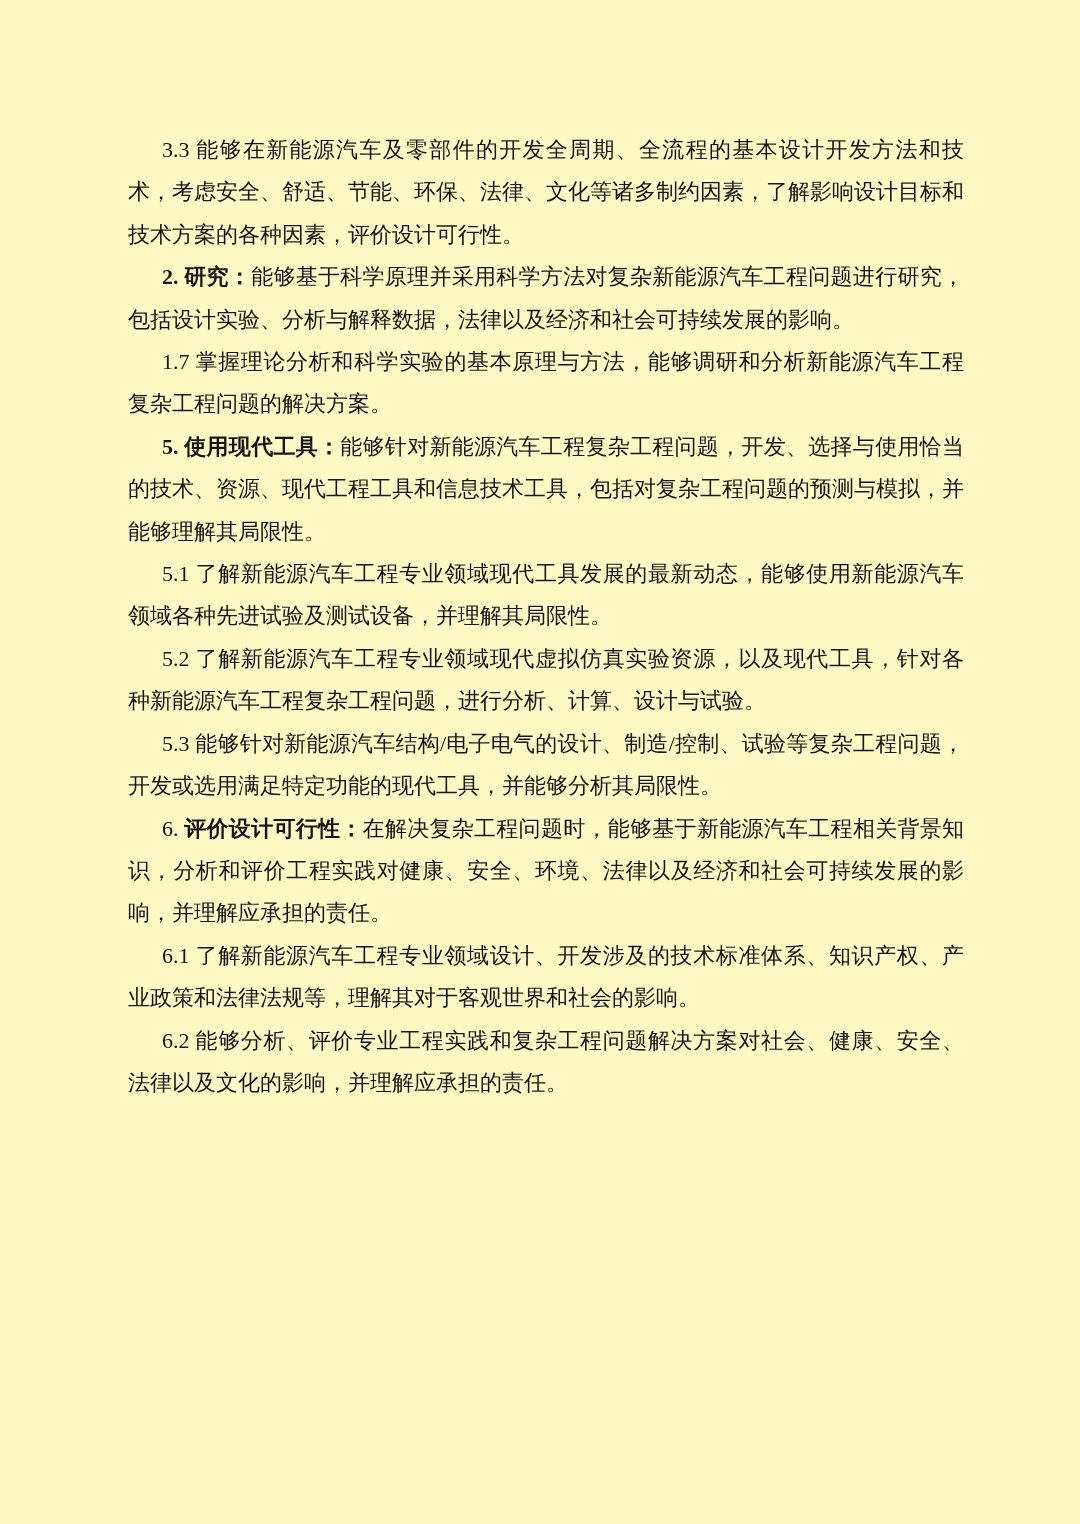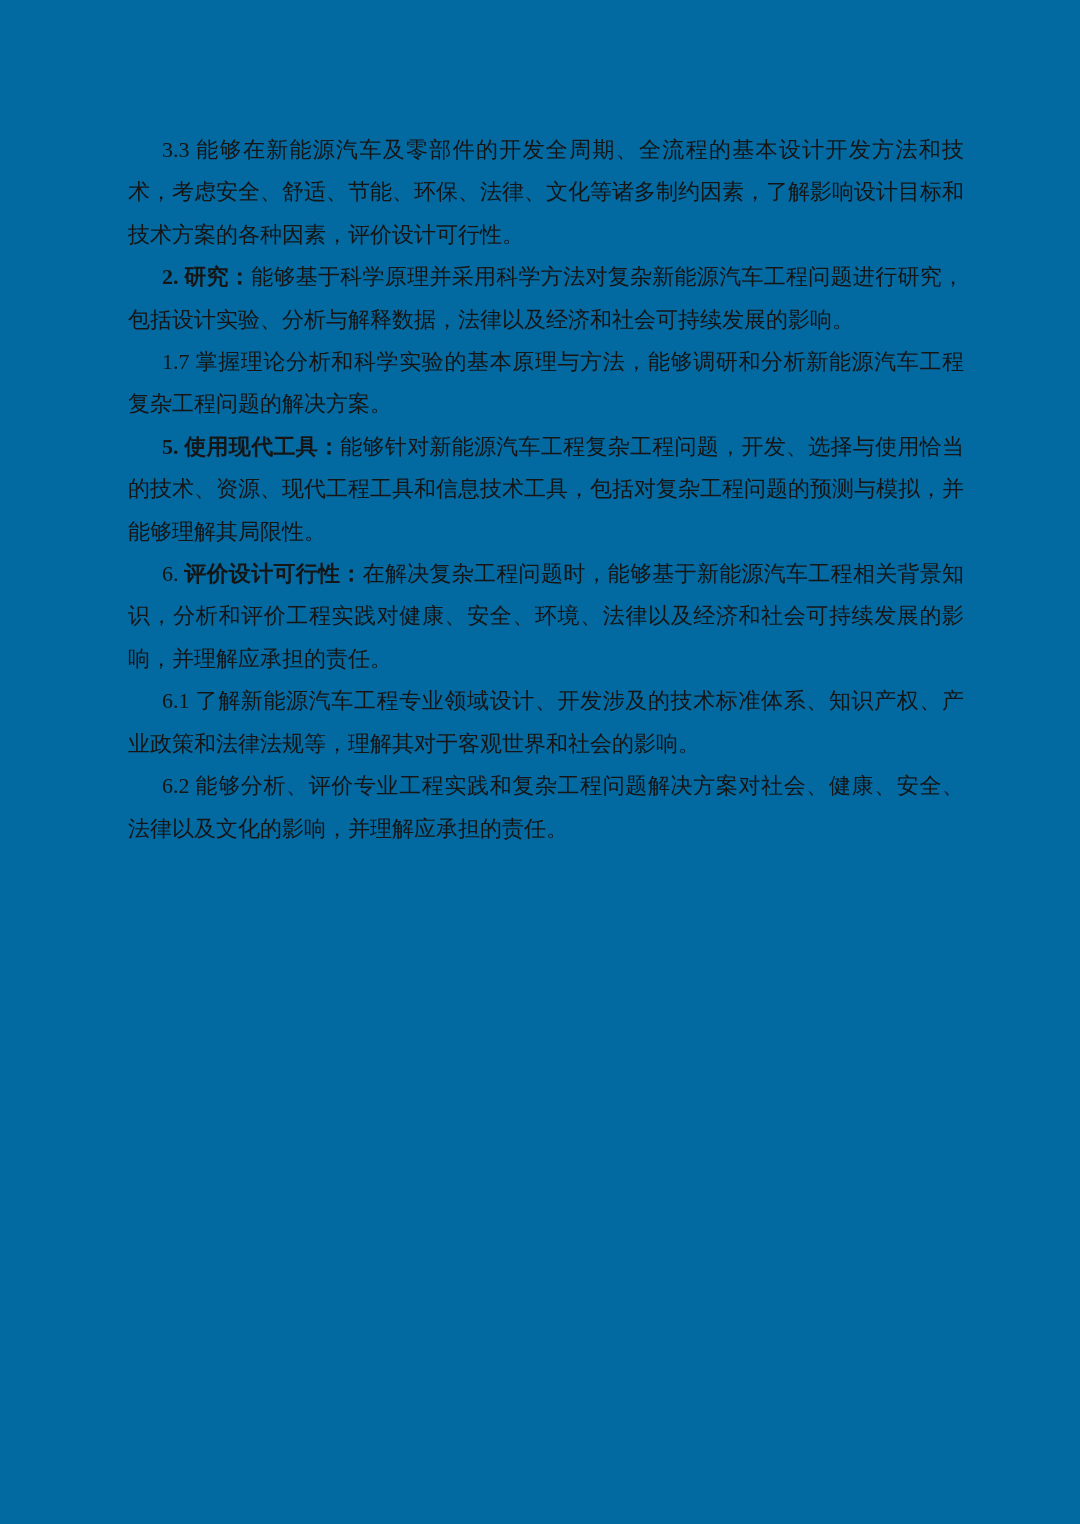--- a/index.html
+++ b/index.html
@@ -4,21 +4,21 @@
 <style>
   html, body {
     margin: 0;
     padding: 0;
     background: #ffffff;
   }
   .page {
     position: relative;
     width: 1080px;
     height: 1524px;
-    background: #0369a1;
+    background: #fef9c3;
     overflow: hidden;
   }
   .content {
     position: absolute;
     left: 128px;
     top: 129px;
     width: 836px;
   }
   p.para {
     margin: 0;
@@ -43,22 +43,25 @@
     <p class="para"><span></span><span class="bold-run"></span><span>3.3 能够在新能源汽车及零部件的开发全周期、全流程的基本设计开发方法和技术，考虑安全、舒适、节能、环保、法律、文化等诸多制约因素，了解影响设计目标和技术方案的各种因素，评价设计可行性。</span></p>
 
     <p class="para"><span></span><span class="bold-run">2. 研究：</span><span>能够基于科学原理并采用科学方法对复杂新能源汽车工程问题进行研究，包括设计实验、分析与解释数据，法律以及经济和社会可持续发展的影响。</span></p>
 
     <p class="para"><span></span><span class="bold-run"></span><span>1.7 掌握理论分析和科学实验的基本原理与方法，能够调研和分析新能源汽车工程复杂工程问题的解决方案。</span></p>
 
 
 
     <p class="para"><span></span><span class="bold-run">5. 使用现代工具：</span><span>能够针对新能源汽车工程复杂工程问题，开发、选择与使用恰当的技术、资源、现代工程工具和信息技术工具，包括对复杂工程问题的预测与模拟，并能够理解其局限性。</span></p>
 
+    <p class="para"><span></span><span class="bold-run"></span><span>5.1 了解新能源汽车工程专业领域现代工具发展的最新动态，能够使用新能源汽车领域各种先进试验及测试设备，并理解其局限性。</span></p>
 
+    <p class="para"><span></span><span class="bold-run"></span><span>5.2 了解新能源汽车工程专业领域现代虚拟仿真实验资源，以及现代工具，针对各种新能源汽车工程复杂工程问题，进行分析、计算、设计与试验。</span></p>
 
+    <p class="para"><span></span><span class="bold-run"></span><span>5.3 能够针对新能源汽车结构/电子电气的设计、制造/控制、试验等复杂工程问题，开发或选用满足特定功能的现代工具，并能够分析其局限性。</span></p>
 
     <p class="para"><span>6. </span><span class="bold-run">评价设计可行性：</span><span>在解决复杂工程问题时，能够基于新能源汽车工程相关背景知识，分析和评价工程实践对健康、安全、环境、法律以及经济和社会可持续发展的影响，并理解应承担的责任。</span></p>
 
     <p class="para"><span></span><span class="bold-run"></span><span>6.1 了解新能源汽车工程专业领域设计、开发涉及的技术标准体系、知识产权、产业政策和法律法规等，理解其对于客观世界和社会的影响。</span></p>
 
     <p class="para"><span></span><span class="bold-run"></span><span>6.2 能够分析、评价专业工程实践和复杂工程问题解决方案对社会、健康、安全、法律以及文化的影响，并理解应承担的责任。</span></p>
 
 
   </div>
 </div>

